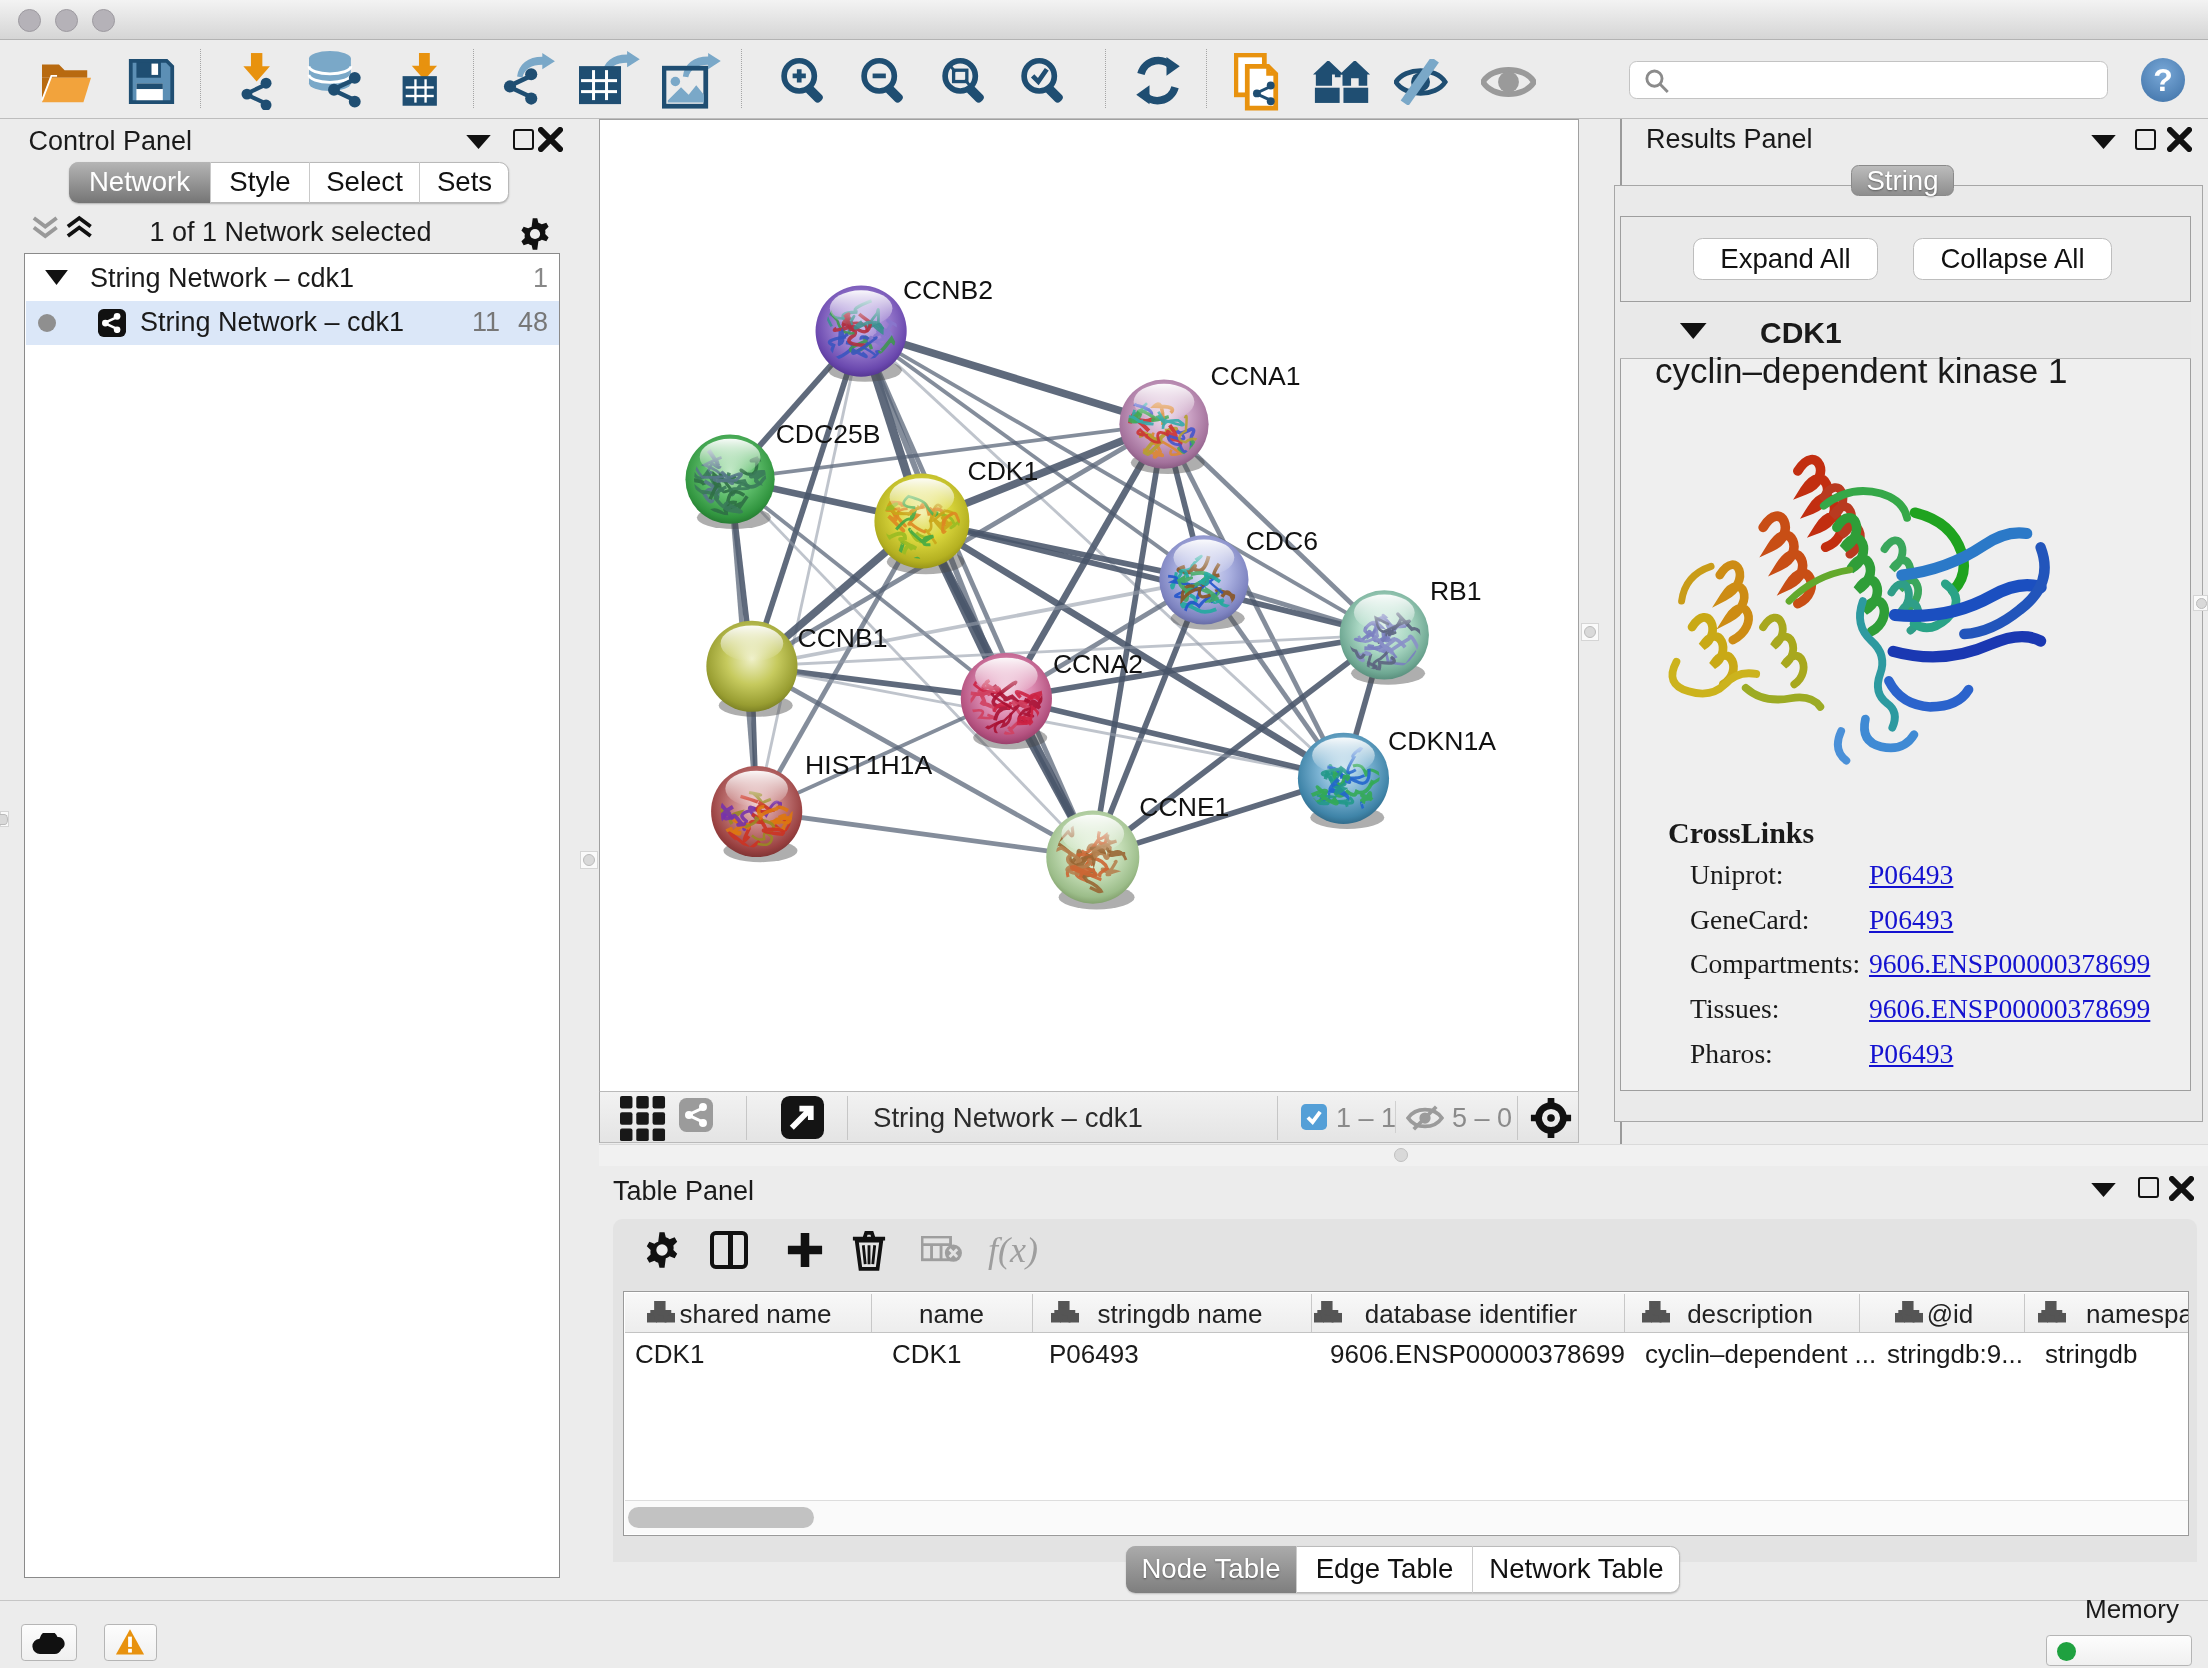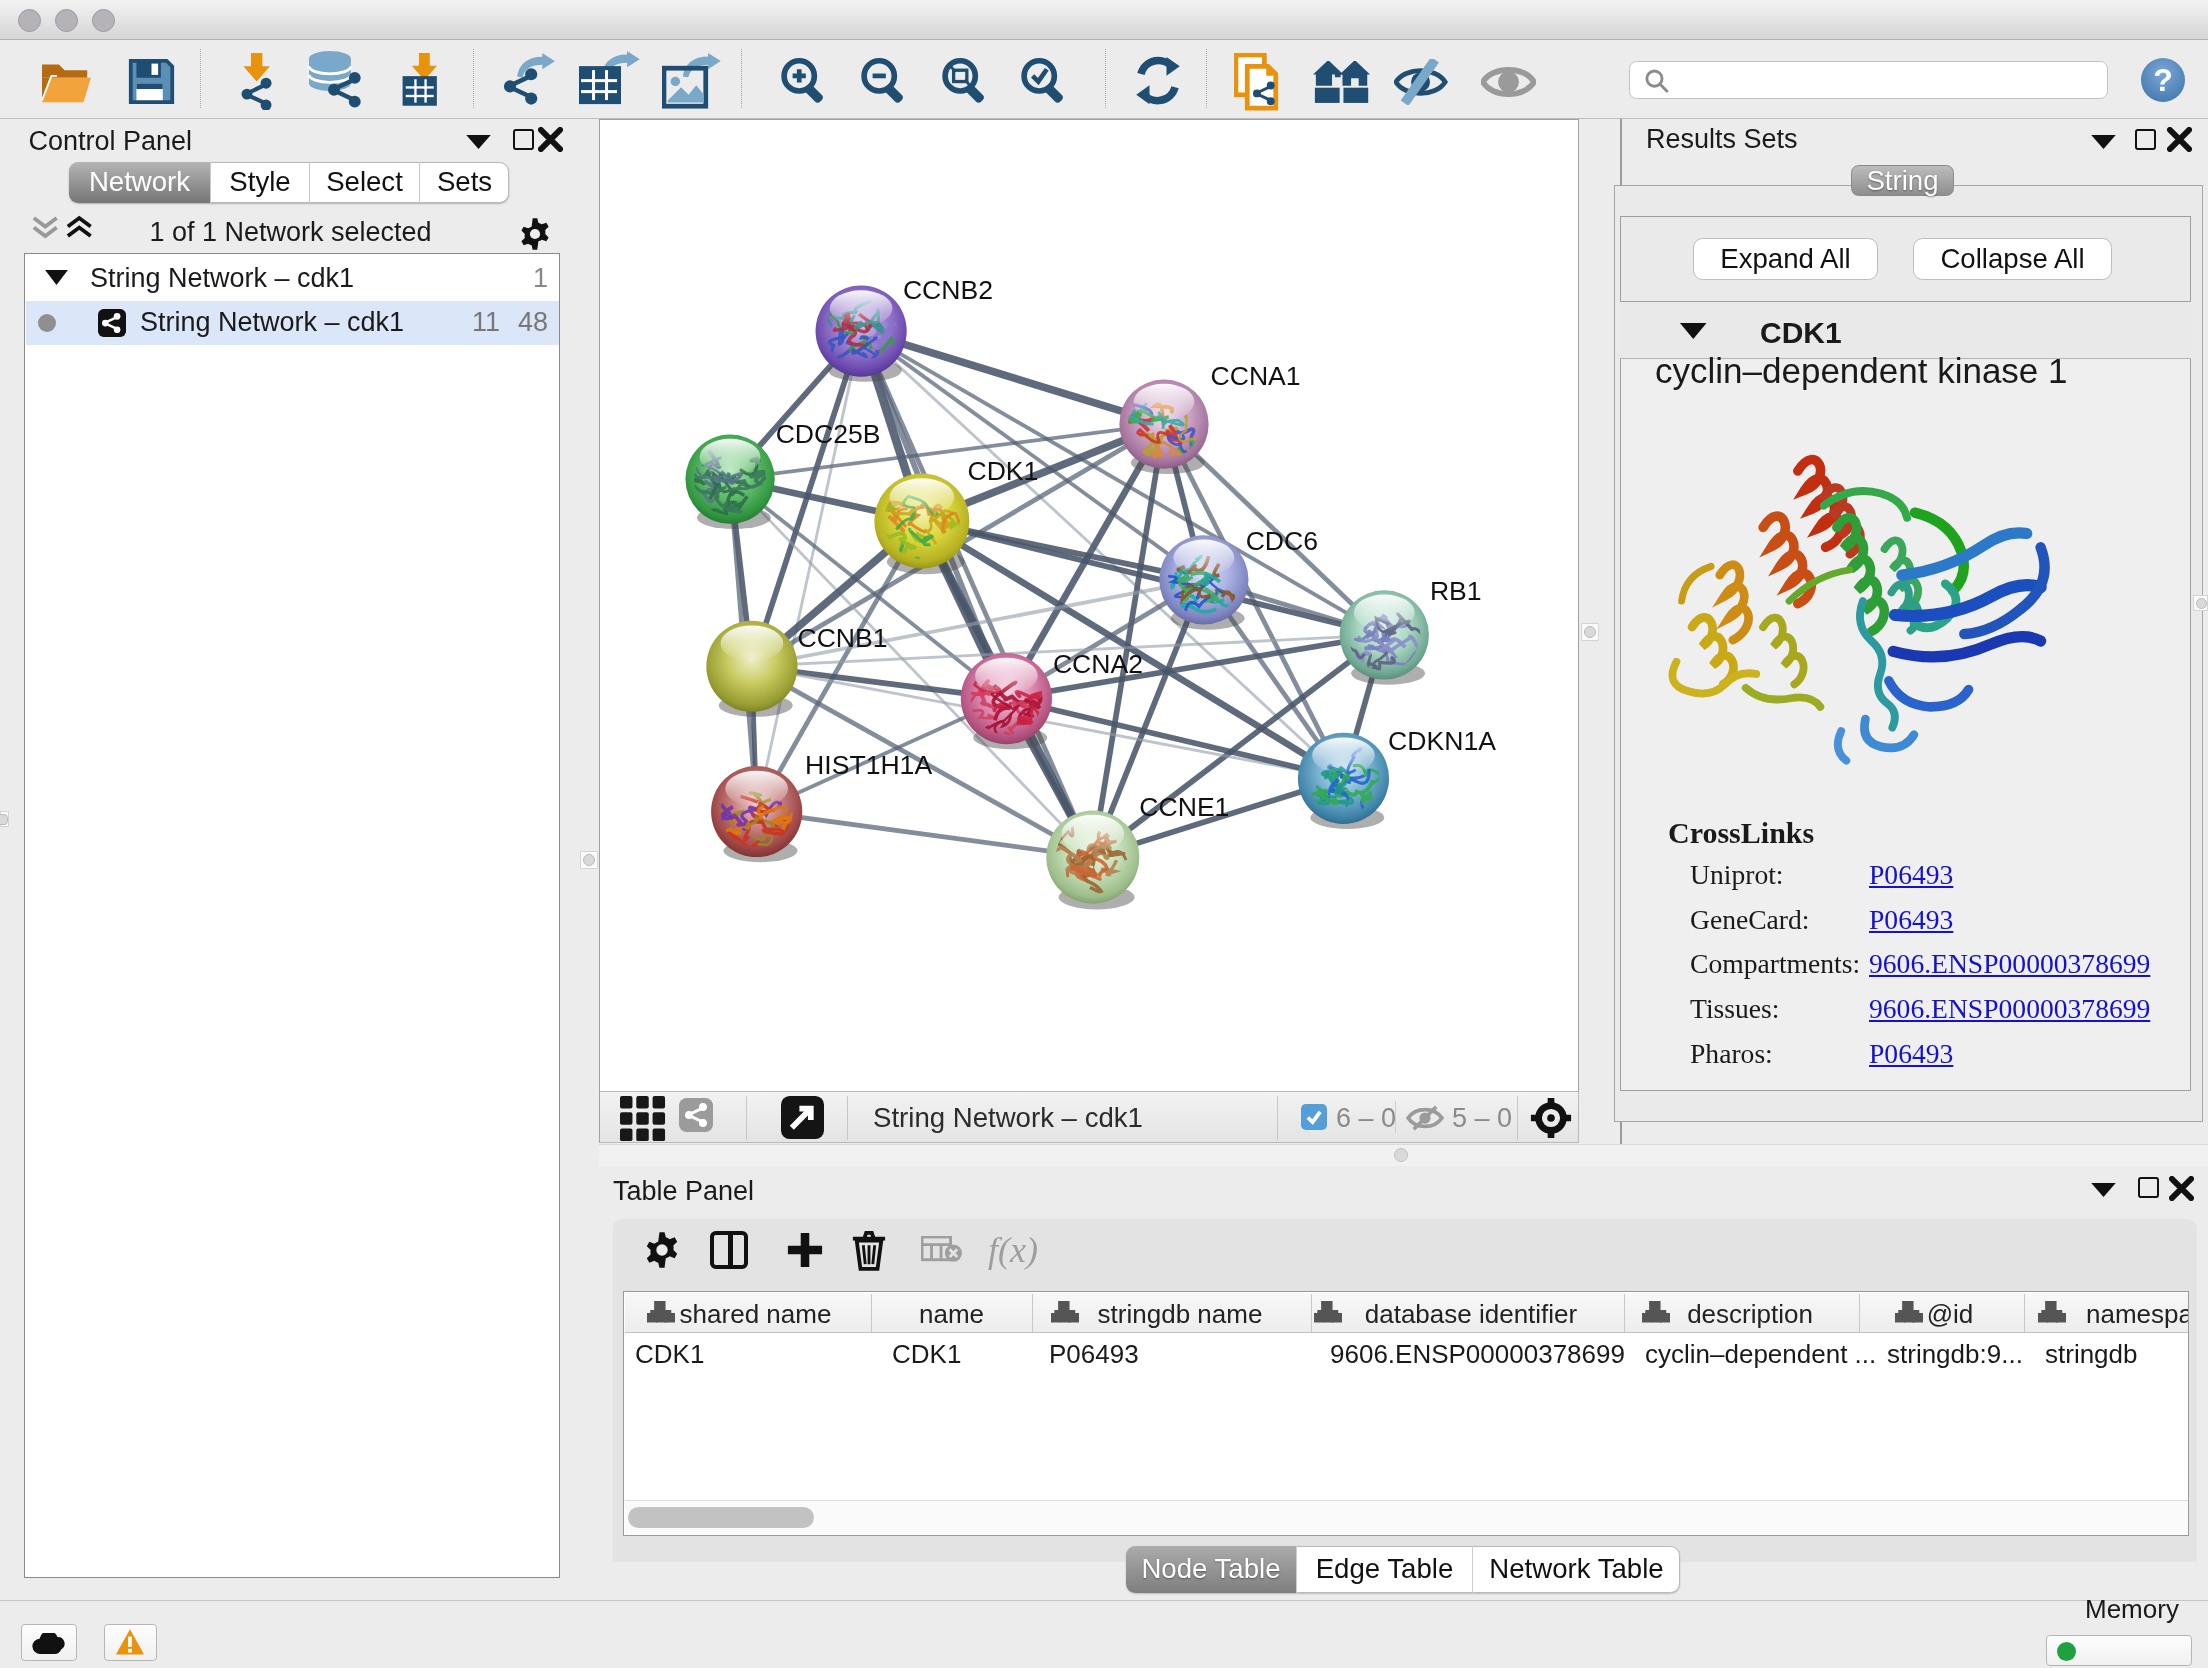--- a/index.html
+++ b/index.html
@@ -574,33 +574,33 @@
 <circle cx="36" cy="8" r="8"></circle>
       <circle cx="8" cy="24" r="8"></circle>
       <circle cx="36" cy="40" r="8"></circle>
 <rect x="6" y="13" width="34" height="6" transform="rotate(-25 23 16)"></rect>
 <rect x="6" y="29" width="34" height="6" transform="rotate(25 23 32)"></rect>
     </g>
   </svg><div class="abs" style="left:746px;top:1096px;width:0;height:44px;border-left:1.9px solid #c6c6c6;"></div><div class="abs" style="left:781px;top:1096px;width:43px;height:43px;background:#141414;border-radius:8.6px;"></div><svg class="abs" style="left:788px;top:1103px" width="28.5" height="28.5" viewBox="0 0 30 30">
     <path d="M4 26 L22 8 M12 6 L24 6 L24 18" fill="none" stroke="#fff" stroke-width="6"></path>
   </svg><div class="abs" style="left:847px;top:1096px;width:0;height:44px;border-left:1.9px solid #c6c6c6;"></div><div class="txt" style="left:873px;top:1102px;font-size:27.6px;color:#2b2b2b;">String Network – cdk1</div><div class="abs" style="left:1277px;top:1096px;width:0;height:44px;border-left:1.9px solid #c6c6c6;"></div><div class="abs" style="left:1301px;top:1104px;width:26px;height:26px;background:#549fd7;border-radius:4.8px;"></div><svg class="abs" style="left:1305px;top:1108px" width="18" height="18" viewBox="0 0 19 19">
     <path d="M3 10 L8 15 L16 4" fill="none" stroke="#fff" stroke-width="4"></path>
-  </svg><div class="txt" style="left:1336px;top:1103px;font-size:27px;color:#8a8a8a;">6 – 0</div><div class="abs" style="left:1395px;top:1101px;width:0;height:32px;border-left:1.9px solid #d0d0d0;"></div><svg class="abs" style="left:1406px;top:1103px" width="38" height="30" viewBox="0 0 40 32">
+  </svg><div class="txt" style="left:1336px;top:1103px;font-size:27px;color:#8a8a8a;">1 – 1</div><div class="abs" style="left:1395px;top:1101px;width:0;height:32px;border-left:1.9px solid #d0d0d0;"></div><svg class="abs" style="left:1406px;top:1103px" width="38" height="30" viewBox="0 0 40 32">
     <path d="M2 16 C10 4 30 4 38 16 C30 28 10 28 2 16 Z" fill="none" stroke="#9b9b9b" stroke-width="4"></path>
 <circle cx="20" cy="16" r="6" fill="#9b9b9b"></circle>
     <path d="M8 28 L32 4" stroke="#9b9b9b" stroke-width="4"></path>
   </svg><div class="txt" style="left:1452px;top:1103px;font-size:27px;color:#8a8a8a;">5 – 0</div><div class="abs" style="left:1517px;top:1096px;width:0;height:44px;border-left:1.9px solid #c6c6c6;"></div><svg class="abs" style="left:1529px;top:1096px" width="44" height="44" viewBox="0 0 46 46">
     <circle cx="23" cy="23" r="13" fill="none" stroke="#111" stroke-width="7"></circle>
 <path d="M23 2 V12 M23 34 V44 M2 23 H12 M34 23 H44" stroke="#111" stroke-width="7"></path>
     <circle cx="23" cy="23" r="4" fill="#111"></circle>
   </svg><div class="abs" style="left:1580px;top:119px;width:40px;height:1025px;background:#ececec;"></div>
 <div class="abs" style="left:1620px;top:119px;width:1.9px;height:1025px;background:#9a9a9a;"></div>
 <div class="abs" style="left:1581px;top:623px;width:18px;height:18px;background:#fafafa;border:1px solid #d5d5d5;"></div>
 <div class="abs" style="left:1584px;top:626px;width:12.4px;height:12.4px;border-radius:50%;background:#d9d9d9;border:1px solid #bbb;"></div><div class="abs" style="left:599px;top:1144px;width:1609px;height:22px;background:#f1f1f1;border-top:1px solid #dadada;"></div>
-<div class="abs" style="left:1394px;top:1148px;width:14.3px;height:14.3px;border-radius:50%;background:#d9d9d9;border:1px solid #c0c0c0;"></div><div class="txt" style="left:1646px;top:124px;font-size:27px;">Results Sets</div><svg class="abs" style="left:2090px;top:133px" width="27" height="17" viewBox="0 0 28 18">
+<div class="abs" style="left:1394px;top:1148px;width:14.3px;height:14.3px;border-radius:50%;background:#d9d9d9;border:1px solid #c0c0c0;"></div><div class="txt" style="left:1646px;top:124px;font-size:27px;">Results Panel</div><svg class="abs" style="left:2090px;top:133px" width="27" height="17" viewBox="0 0 28 18">
     <polygon points="1,2 27,2 14,17" fill="#111"></polygon>
   </svg><div class="abs" style="left:2135px;top:129px;width:21px;height:21px;border:2.9px solid #111;border-radius:2.9px;"></div><svg class="abs" style="left:2167px;top:127px" width="25" height="25" viewBox="0 0 26 26">
     <path d="M3 3 L23 23 M23 3 L3 23" stroke="#111" stroke-width="6" stroke-linecap="round"></path>
   </svg><div class="abs" style="left:1614px;top:185px;width:589px;height:937px;background:#eaeaea;border:1.9px solid #a6a6a6;"></div><div class="abs" style="left:1851px;top:165px;width:103px;height:31px;background:linear-gradient(#bcbcbc,#8e8e8e);border:1px solid #8a8a8a;border-radius:7.6px;color:#fff;font-size:27.6px;text-align:center;line-height:30px;text-shadow:0 1px 1.9px rgba(0,0,0,0.4);">String</div><div class="abs" style="left:1620px;top:216px;width:571px;height:86px;border:1px solid #9e9e9e;background:#eaeaea;"></div><div class="abs" style="left:1693px;top:238px;width:185px;height:42px;background:#fff;border:1px solid #bdbdbd;border-radius:9.5px;font-size:27.6px;text-align:center;line-height:40px;color:#111;">Expand All</div><div class="abs" style="left:1913px;top:238px;width:199px;height:42px;background:#fff;border:1px solid #bdbdbd;border-radius:9.5px;font-size:27.6px;text-align:center;line-height:40px;color:#111;">Collapse All</div><div class="abs" style="left:1620px;top:304px;width:571px;height:787px;border:1px solid #9e9e9e;background:#efefef;"></div><div class="abs" style="left:1620px;top:304px;width:571px;height:55px;background:#e9e9e9;border-bottom:1px solid #b5b5b5;"></div><svg class="abs" style="left:1679px;top:321px" width="28.5" height="19" viewBox="0 0 30 20">
     <polygon points="1,2 29,2 15,19" fill="#111"></polygon>
   </svg><div class="txt" style="left:1760px;top:316px;font-size:30px;font-weight:bold;">CDK1</div><div class="txt" style="left:1655px;top:351px;font-size:35px;">cyclin–dependent kinase 1</div><svg class="abs" style="left:1659px;top:445px" width="399" height="333" viewBox="0 0 460 384">
     <g fill="none" stroke-linecap="round">
       <path d="M160 30 c 22 -35 42 9 8 22 c 22 -35 42 9 8 22 c 22 -35 42 9 8 22 c 22 -35 42 9 8 22" fill="none" stroke="#c22e10" stroke-width="11" stroke-linecap="round"></path>
       <path d="M120 95 c 21 -34 40 8 10 22 c 21 -34 40 8 10 22 c 21 -34 40 8 10 22 c 21 -34 40 8 10 22" fill="none" stroke="#c84e15" stroke-width="11" stroke-linecap="round"></path>
       <path d="M190 60 c 18 -29 34 7 10 22 c 18 -29 34 7 10 22 c 18 -29 34 7 10 22" fill="none" stroke="#b93a20" stroke-width="10" stroke-linecap="round"></path>

